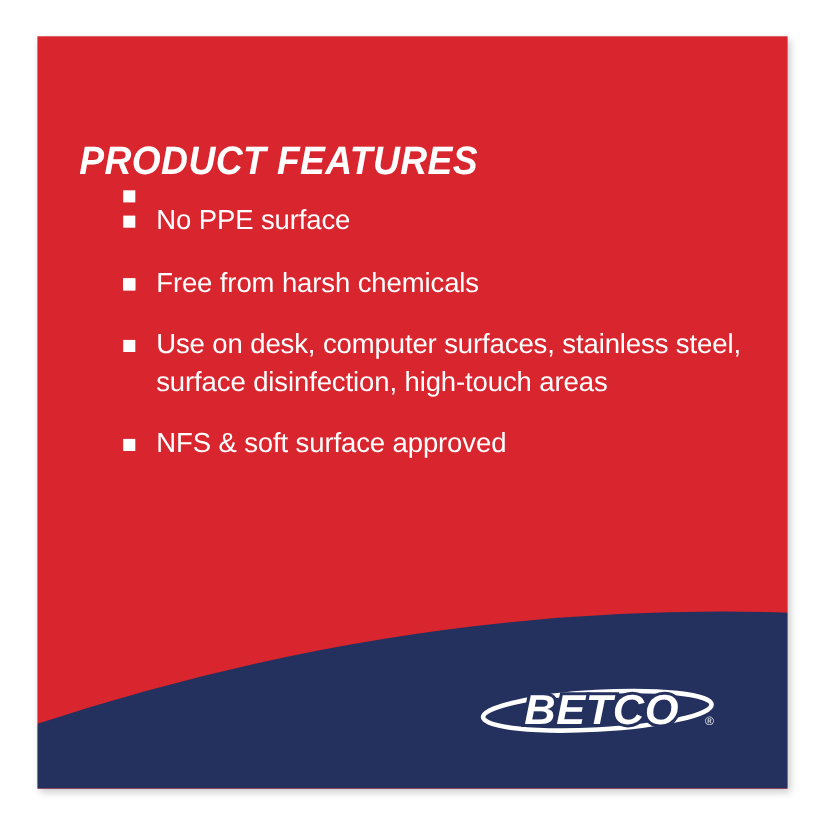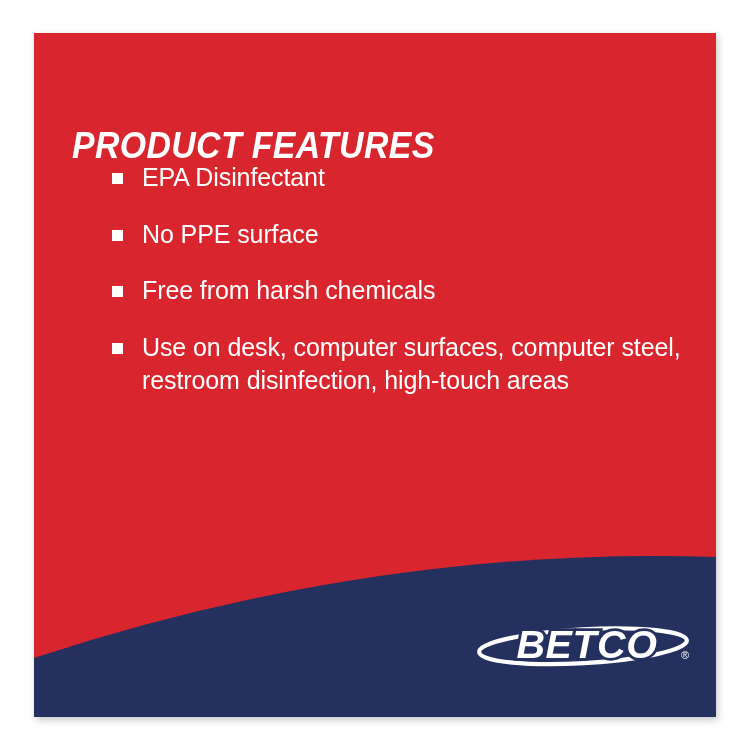--- a/index.html
+++ b/index.html
@@ -88,21 +88,21 @@
     height: 11px;
     background: #ffffff;
   }
   .feature-text {
     display: block;
   }
 
   
   #logo {
     position: absolute;
-    left: 442px;
+    left: 402px;
     top: 587px;
     width: 222px;
     height: 52px;
   }
   #logo svg { display: block; width: 222px; height: 52px; }
 </style>
 </head>
 <body>
 
 <div id="stage">
@@ -111,36 +111,39 @@
 
     <svg id="navy-wave" viewBox="0 0 682 684" preserveAspectRatio="none">
       <path d="M0,625 Q341,513 682,524 L682,684 L0,684 Z" fill="#24305e"></path>
     </svg>
 
     <div id="title">PRODUCT FEATURES</div>
 
     <ul id="features">
       <li class="feature">
         <span class="bullet"></span>
-        <span class="feature-text">EPA Disinfectant</span>
       </li>
       <li class="feature">
         <span class="bullet"></span>
         <span class="feature-text">No PPE surface</span>
       </li>
       <li class="feature">
         <span class="bullet"></span>
       </li>
       <li class="feature">
         <span class="bullet"></span>
         <span class="feature-text">Free from harsh chemicals</span>
       </li>
       <li class="feature">
         <span class="bullet"></span>
-        <span class="feature-text">Use on desk, computer surfaces, computer steel, restroom disinfection, high-touch areas</span>
+        <span class="feature-text">Use on desk, computer surfaces, stainless steel, surface disinfection, high-touch areas</span>
+      </li>
+      <li class="feature">
+        <span class="bullet"></span>
+        <span class="feature-text">NFS &amp; soft surface approved</span>
       </li>
     </ul>
 
     <div id="logo">
       <svg viewBox="0 0 222 52">
 
         <g transform="rotate(-3.2 111 26)">
           <ellipse cx="107" cy="26" rx="104" ry="17" fill="none" stroke="#ffffff" stroke-width="4.2"></ellipse>
         </g>
 

